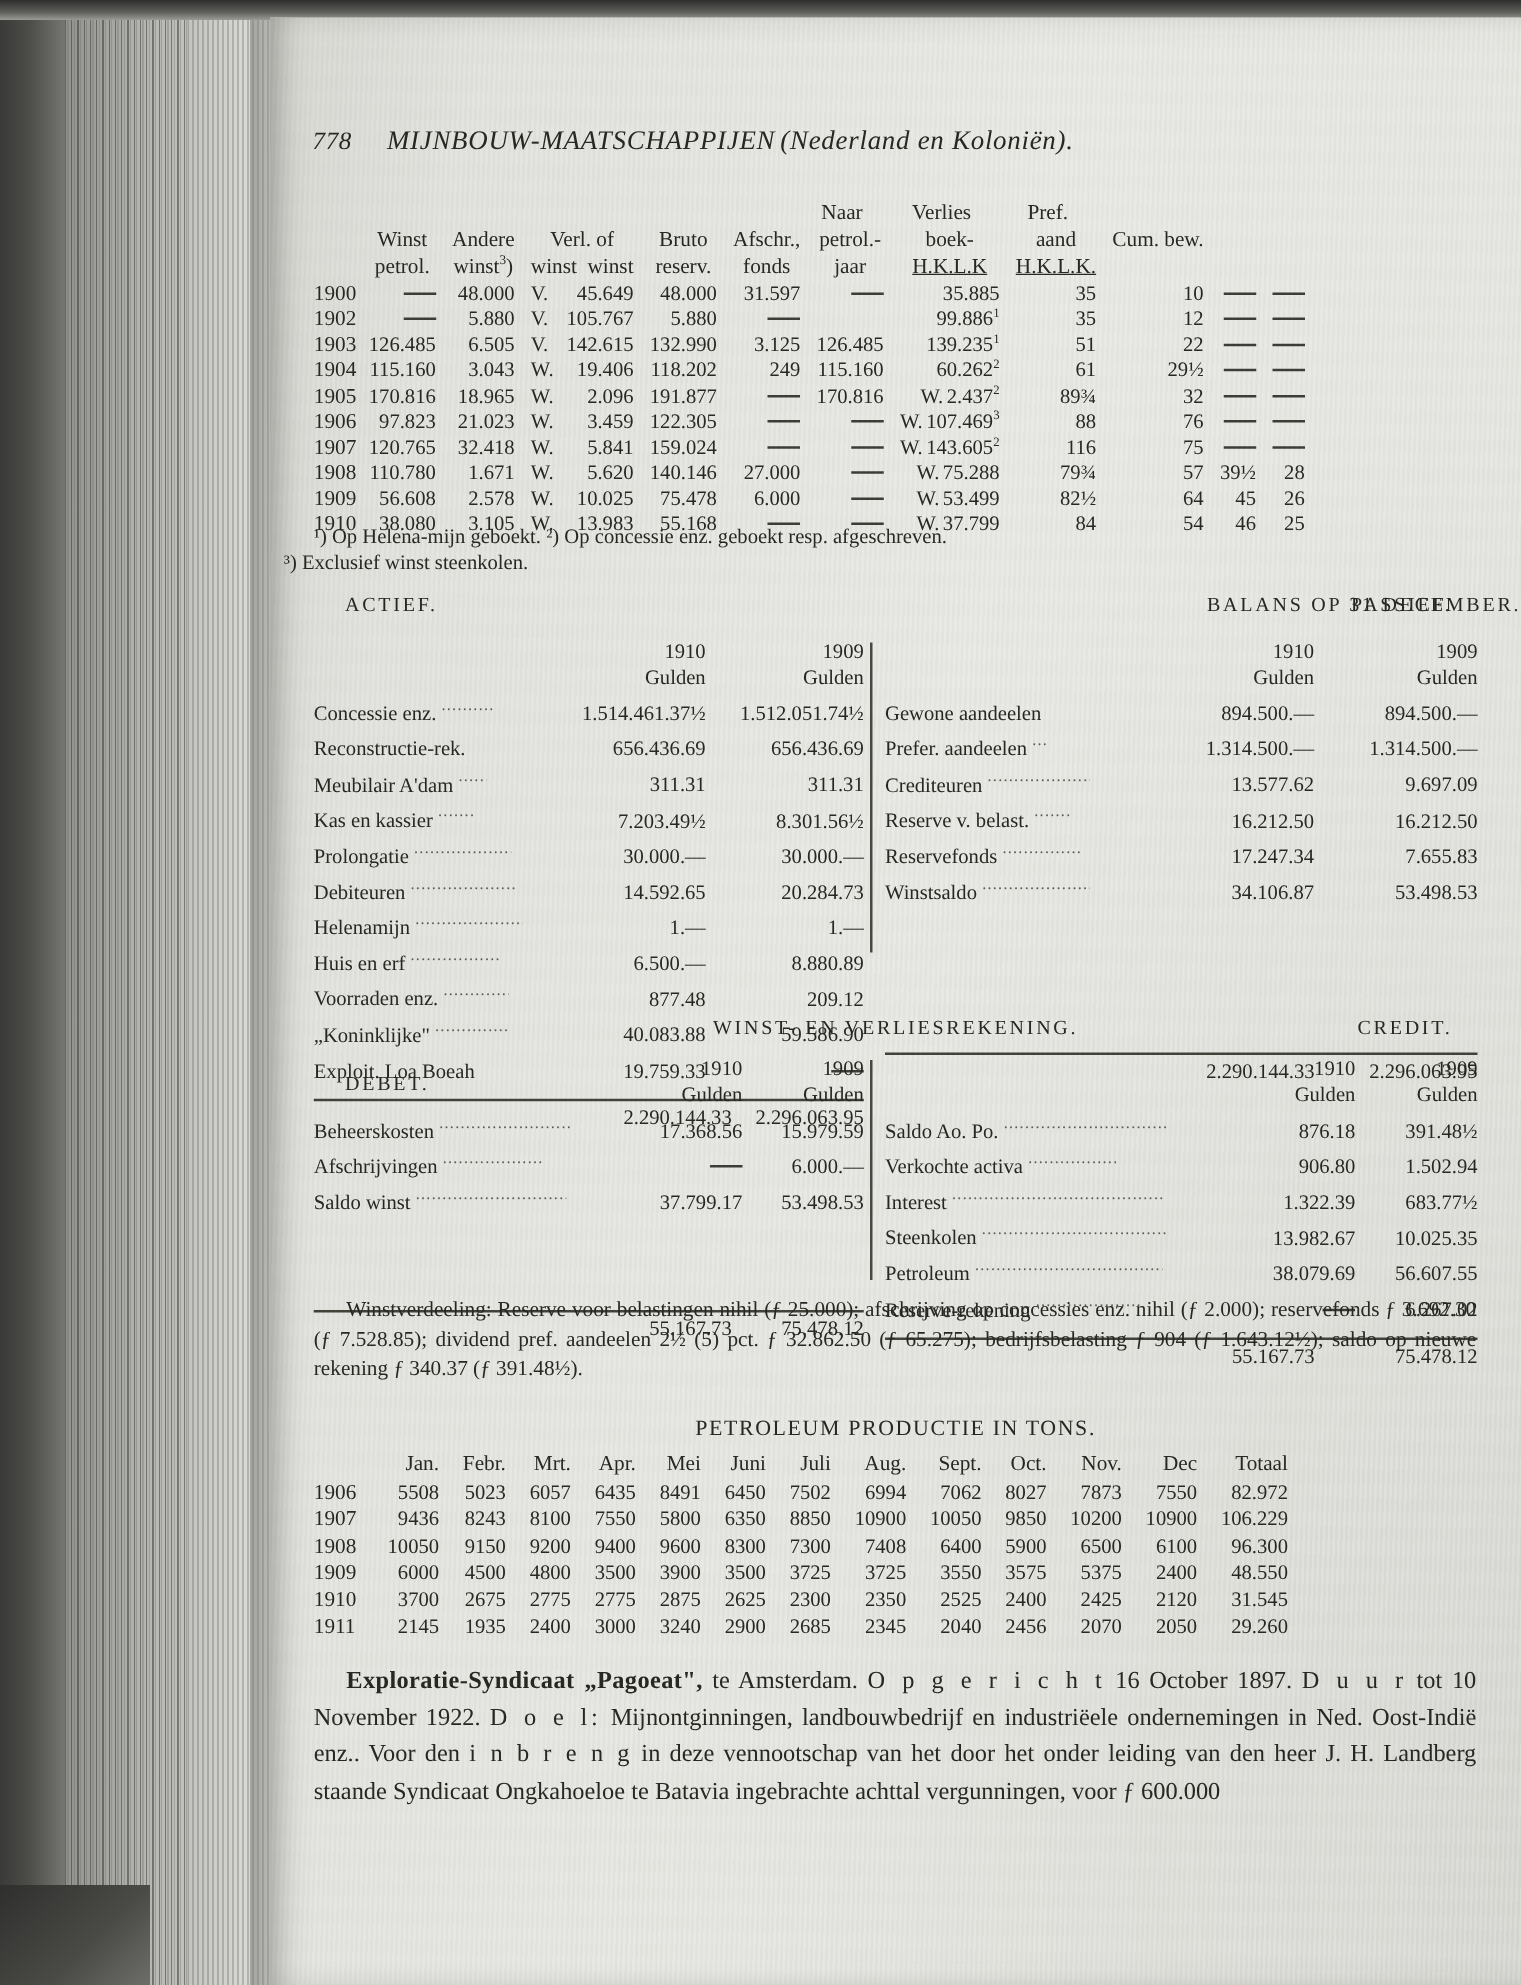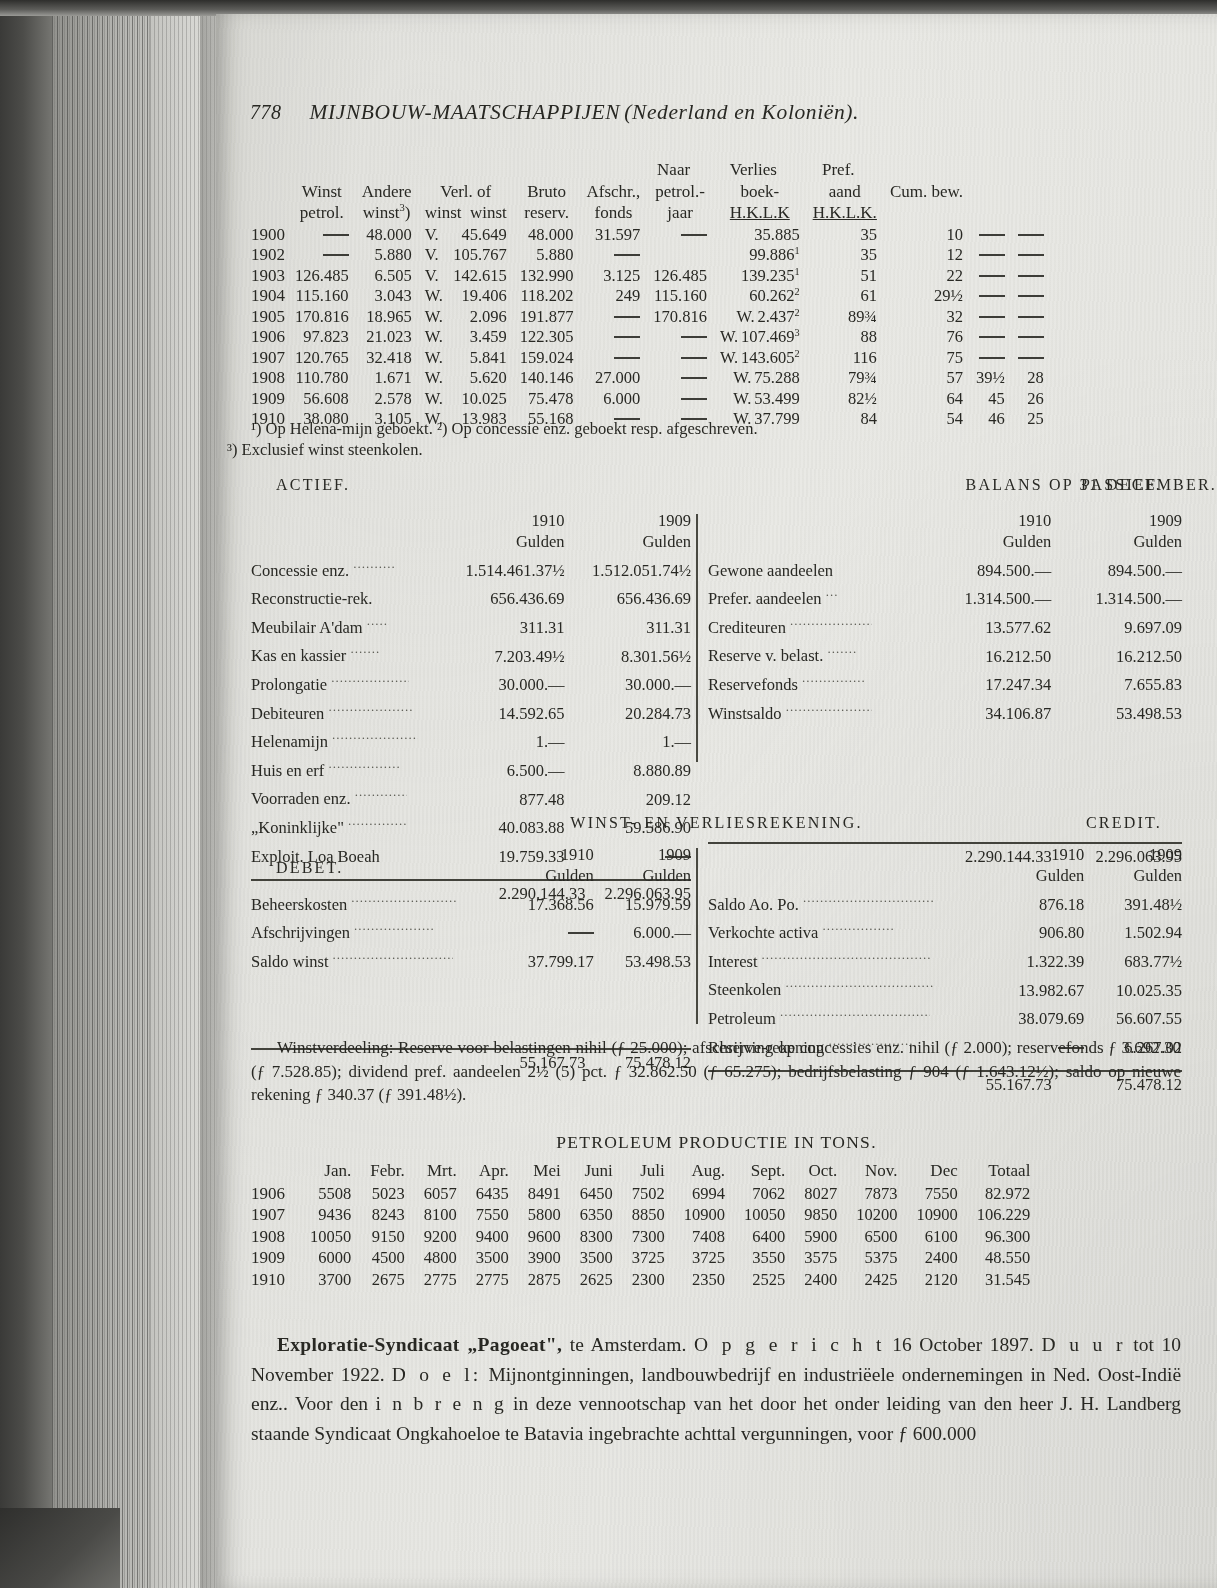--- a/index.html
+++ b/index.html
@@ -704,20 +704,36 @@
               <td class="sp">2875</td>
               <td class="sp">2625</td>
               <td class="sp">2300</td>
               <td class="sp">2350</td>
               <td class="sp">2525</td>
               <td class="sp">2400</td>
               <td class="sp">2425</td>
               <td class="sp">2120</td>
               <td class="sp">31.545</td>
             </tr>
+            <tr>
+              <td class="yr">1911</td>
+              <td class="sp">2145</td>
+              <td class="sp">1935</td>
+              <td class="sp">2400</td>
+              <td class="sp">3000</td>
+              <td class="sp">3240</td>
+              <td class="sp">2900</td>
+              <td class="sp">2685</td>
+              <td class="sp">2345</td>
+              <td class="sp">2040</td>
+              <td class="sp">2456</td>
+              <td class="sp">2070</td>
+              <td class="sp">2050</td>
+              <td class="sp">29.260</td>
+            </tr>
           </tbody>
       </table>
 
       <div class="entry" style="top:1316px;">
         <span class="ind" style="display:inline-block;width:26px;"></span><b>Exploratie-Syndicaat „Pagoeat",</b>
         <span>te Amsterdam.</span>
         <span class="sp1">O p g e r i c h t</span>
         <span>16 October 1897.</span>
         <span class="sp1">D u u r</span>
         <span>tot 10 November 1922.</span>

